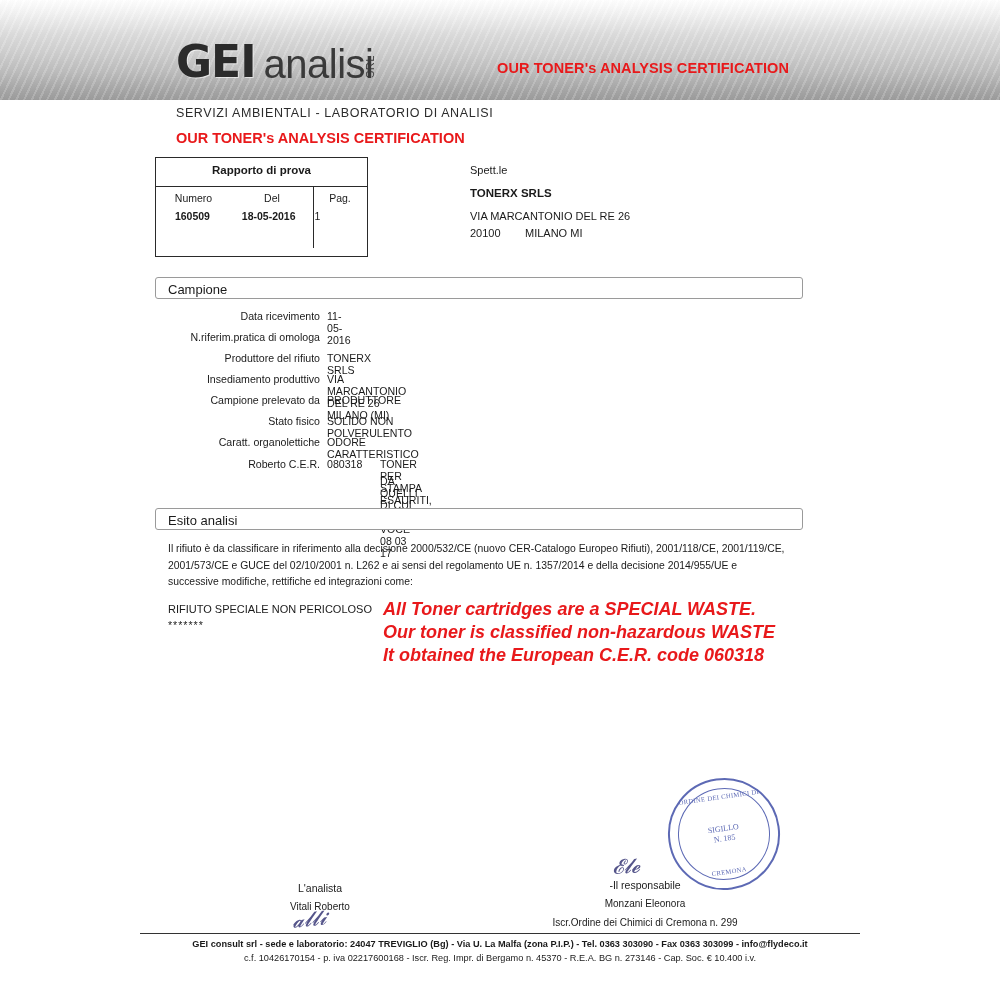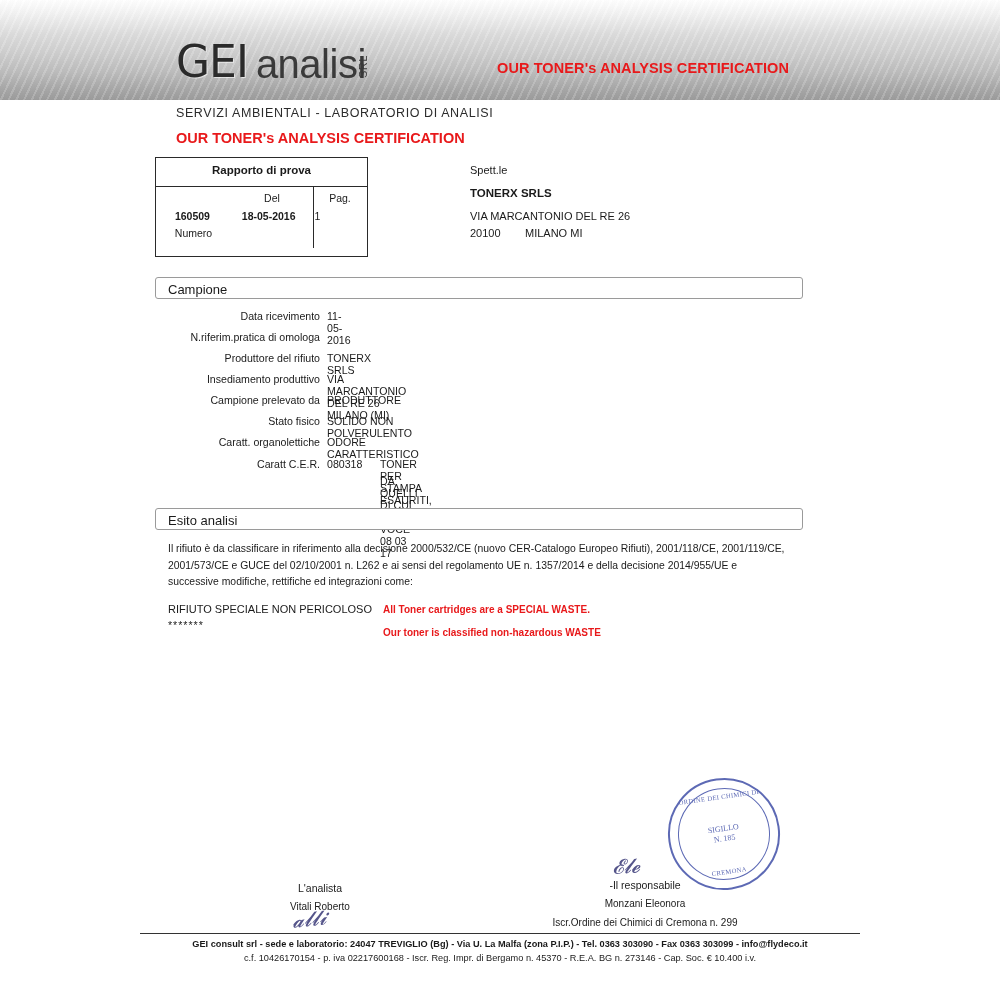--- a/index.html
+++ b/index.html
@@ -41,21 +41,21 @@
   }
   .logo {
     position: absolute;
     left: 176px; top: 40px;
     display: flex;
     align-items: flex-end;
     z-index: 3;
   }
   .logo-gei {
     font-family: "DejaVu Sans", sans-serif;
-    font-weight: 400;
+    font-weight: 700;
     font-size: 44px;
     letter-spacing: -1px;
     color: #2b2b2b;
     line-height: 1;
     text-shadow: 1px 1px 0 rgba(255,255,255,.6);
   }
   .logo-consult {
     font-family: "Liberation Sans", sans-serif;
     font-weight: 400;
     font-size: 40px;
@@ -124,21 +124,21 @@
     border-top: 1px solid #2a2a2a;
   }
   .rapporto-cols {
     position: absolute;
     left: 0; top: 30px;
     width: 100%;
     display: flex;
     font-size: 10.5px;
   }
   .rcol { padding-top: 4px; }
-  .rcol.c1 { width: 75px; text-align: center; margin-top: 35px; }
+  .rcol.c1 { width: 75px; text-align: center; }
   .rcol.c2 { width: 82px; text-align: center; }
   .rcol.c3 { width: 54px; text-align: center; }
   .rapporto-vals {
     position: absolute;
     left: 0; top: 52px;
     width: 100%;
     display: flex;
     font-size: 10.5px;
     font-weight: 700;
   }
@@ -204,24 +204,25 @@
     position: absolute;
     left: 168px; top: 619px;
     font-size: 10.6px;
     letter-spacing: 1px;
     color: #1a1a1a;
   }
 
   .red-block {
     position: absolute;
     left: 383px; top: 598px;
-    font-size: 10px;
+    font-size: 18px;
     font-weight: 700;
     color: #e8191b;
     line-height: 23px;
+    font-style: italic;
   }
 
   
   .stamp {
     position: absolute;
     left: 668px; top: 778px;
     width: 108px; height: 108px;
     border: 2px solid #4150a8;
     border-radius: 50%;
     opacity: .85;
@@ -360,39 +361,40 @@
   <div class="field-row" style="top:415px;">
     <div class="field-label">Stato fisico</div>
     <div class="field-value">SOLIDO NON POLVERULENTO</div>
   </div>
   <div class="field-row" style="top:436px;">
     <div class="field-label">Caratt. organolettiche</div>
     <div class="field-value">ODORE CARATTERISTICO</div>
   </div>
 
   <div class="field-row" style="top:458px;">
-    <div class="field-label">Caratt C.E.R.</div>
+    <div class="field-label">Roberto C.E.R.</div>
     <div class="field-value">080318</div>
     <div class="field-value" style="left:380px;">TONER PER STAMPA ESAURITI, DIVERSI</div>
   </div>
   <div class="field-row" style="top:475px;">
     <div class="field-value" style="left:380px;">DA QUELLI DI CUI ALLA VOCE 08 03 17</div>
   </div>
 
   <div class="section-bar bar-esito">
     <span>Esito analisi</span>
   </div>
 
   <div class="esito-par">Il rifiuto è da classificare in riferimento alla decisione 2000/532/CE (nuovo CER-Catalogo Europeo Rifiuti), 2001/118/CE, 2001/119/CE, 2001/573/CE e GUCE del 02/10/2001 n.  L262 e ai sensi del regolamento UE n. 1357/2014 e della decisione 2014/955/UE e successive modifiche, rettifiche ed integrazioni come:</div>
   <div class="rifiuto">RIFIUTO SPECIALE NON PERICOLOSO</div>
   <div class="asterisks">*******</div>
 
   <div class="red-block">
     <div>All Toner cartridges are a SPECIAL WASTE.</div>
     <div>Our toner is  classified non-hazardous WASTE</div>
+    <div>It obtained the European C.E.R. code  060318</div>
   </div>
 
   <div class="stamp">
     <div class="stamp-arc-top">ORDINE DEI CHIMICI DI</div>
     <div class="stamp-inner">
       <div>SIGILLO</div>
       <div>N. 185</div>
     </div>
     <div class="stamp-arc-bottom">CREMONA</div>
   </div>

